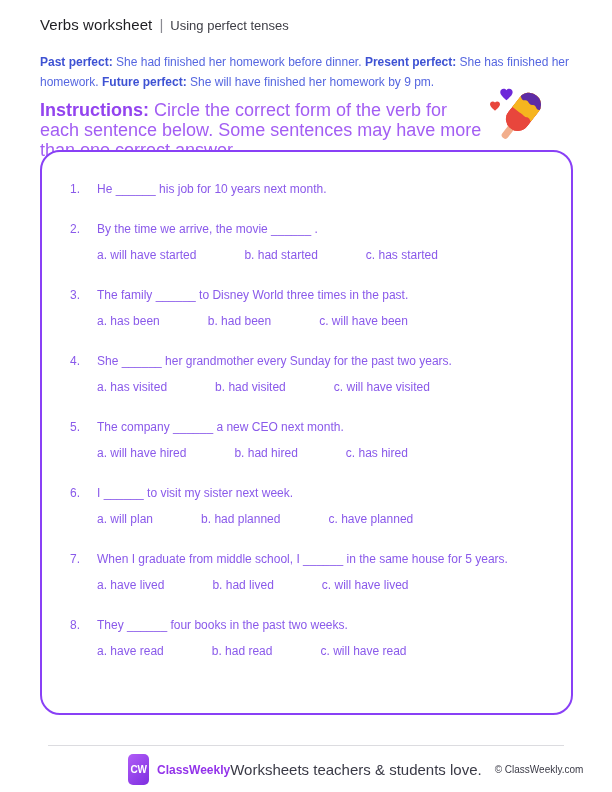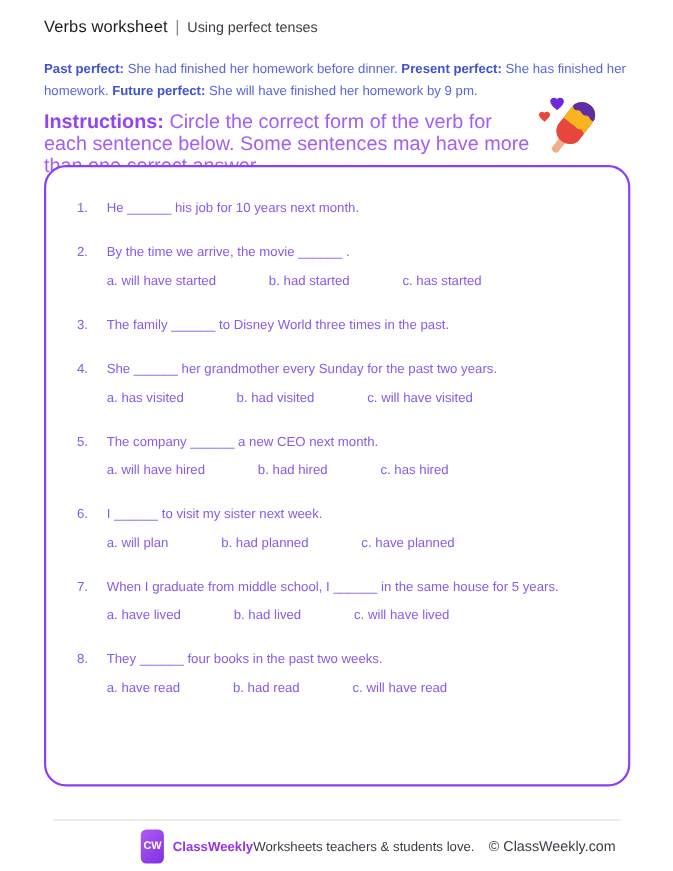--- a/index.html
+++ b/index.html
@@ -53,22 +53,22 @@
   .footer-divider { position:absolute; top:745px; left:48px; right:48px;
                     height:1px; background:#dcdce0; }
   .footer { position:absolute; top:754px; left:128px; right:0;
             display:flex; align-items:center; }
   .logo-badge { width:21px; height:31px; border-radius:5px;
                 background:linear-gradient(135deg,#b15cf7,#7e2fe0);
                 color:#ffffff; font-size:10px; font-weight:700;
                 display:flex; align-items:center; justify-content:center;
                 letter-spacing:-.3px; }
   .brand { font-size:12px; font-weight:700; color:#9333ea; margin-left:8px; }
-  .tagline { font-size:12px; color:#3a3a46; }
-  .copyright { font-size:13px; color:#3a3a46; margin-left:13px;text-align:right; }
+  .tagline { font-size:15px; color:#3a3a46; }
+  .copyright { font-size:10px; color:#3a3a46; margin-left:13px;text-align:right; }
 </style>
 </head>
 <body>
 
 <div class="header">
   <span class="title">Verbs worksheet</span>
   <span class="title-sep">|</span>
   <span class="subtitle">Using perfect tenses</span>
 </div>
 
@@ -111,20 +111,25 @@
       <span class="opt"><span class="opt-letter">a.</span> <span>will have started</span></span>
       <span class="opt"><span class="opt-letter">b.</span> <span>had started</span></span>
       <span class="opt"><span class="opt-letter">c.</span> <span>has started</span></span>
     </div>
   </div>
 
   <div class="question">
     <div class="q-line">
       <span class="q-num">3.</span>
       <span class="q-text">The family ______ to Disney World three times in the past.</span>
+    </div>
+    <div class="q-answers">
+      <span class="opt"><span class="opt-letter">a.</span> <span>has been</span></span>
+      <span class="opt"><span class="opt-letter">b.</span> <span>had been</span></span>
+      <span class="opt"><span class="opt-letter">c.</span> <span>will have been</span></span>
     </div>
   </div>
 
   <div class="question">
     <div class="q-line">
       <span class="q-num">4.</span>
       <span class="q-text">She ______ her grandmother every Sunday for the past two years.</span>
     </div>
     <div class="q-answers">
       <span class="opt"><span class="opt-letter">a.</span> <span>has visited</span></span>

